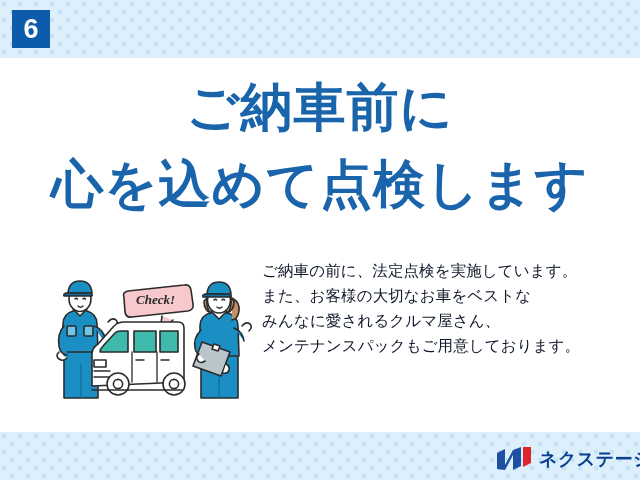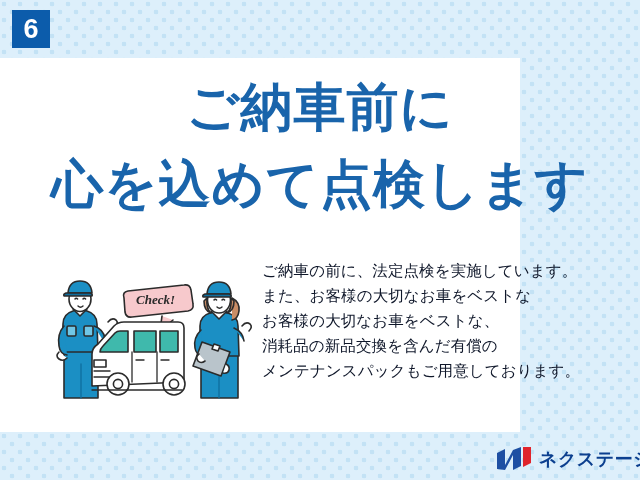--- a/index.html
+++ b/index.html
@@ -56,21 +56,21 @@
     font-weight: bold;
     letter-spacing: 0.2px;
     white-space: nowrap;
   }
 
   
   #panel {
     position: absolute;
     left: 0;
     top: 58px;
-    width: 520px;
+    width: 640px;
     height: 374px;
     background: #ffffff;
   }
 
   #headline {
     position: absolute;
     left: 0;
     top: 22px;
     width: 640px;
     text-align: center;
@@ -254,22 +254,21 @@
             <path d="M161 39 q2.5 2.4 5 0" stroke-width="1.4"></path>
           </g>
 
         </g>
       </svg>
     </div>
 
     <div id="bodycopy">
       <span class="line">ご納車の前に、法定点検を実施しています。</span>
       <span class="line">また、お客様の大切なお車をベストな</span>
-      <span class="line">お客様の大切なお車をベストな、</span>
-      <span class="line">消耗品の新品交換を含んだ有償の</span>
+      <span class="line">みんなに愛されるクルマ屋さん、</span>
       <span class="line">メンテナンスパックもご用意しております。</span>
     </div>
 
   </div>
 
   <div id="footer-logo">
     <svg viewBox="0 0 40 26" width="40" height="26" style="position:absolute;left:0;top:3px;" xmlns="http://www.w3.org/2000/svg">
       <path d="M2 23 L2 7 L10 3 L10 19 L18 4 L26 1 L26 20 L18 24 L18 9 L10 24 Z" fill="#1d4fa3"></path>
       <path d="M28 1 L36 1 L36 17 L28 21 Z" fill="#e0242c"></path>
     </svg>

